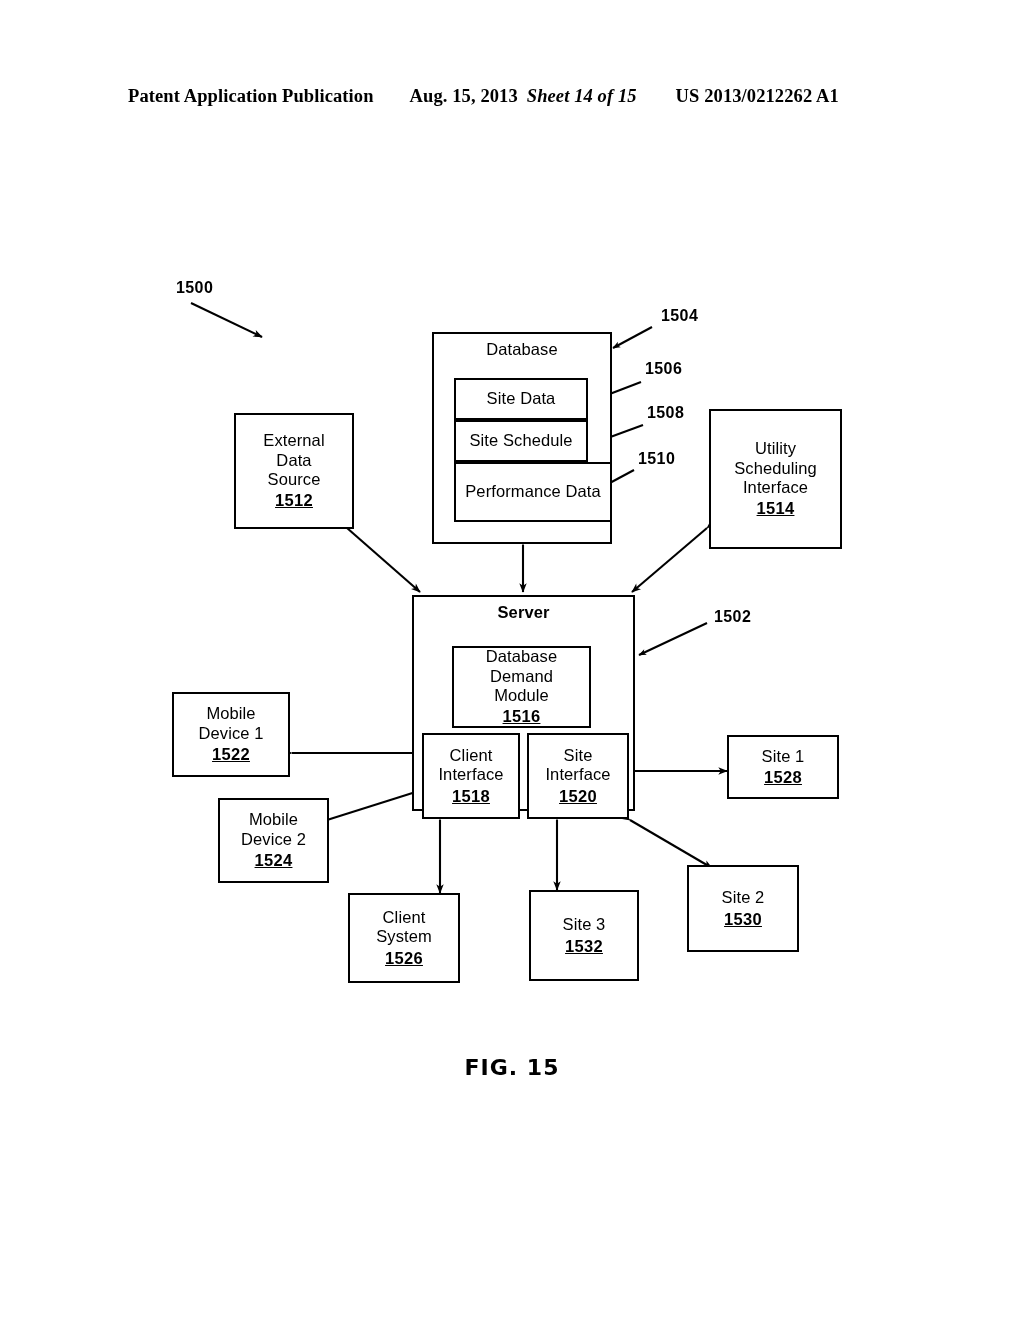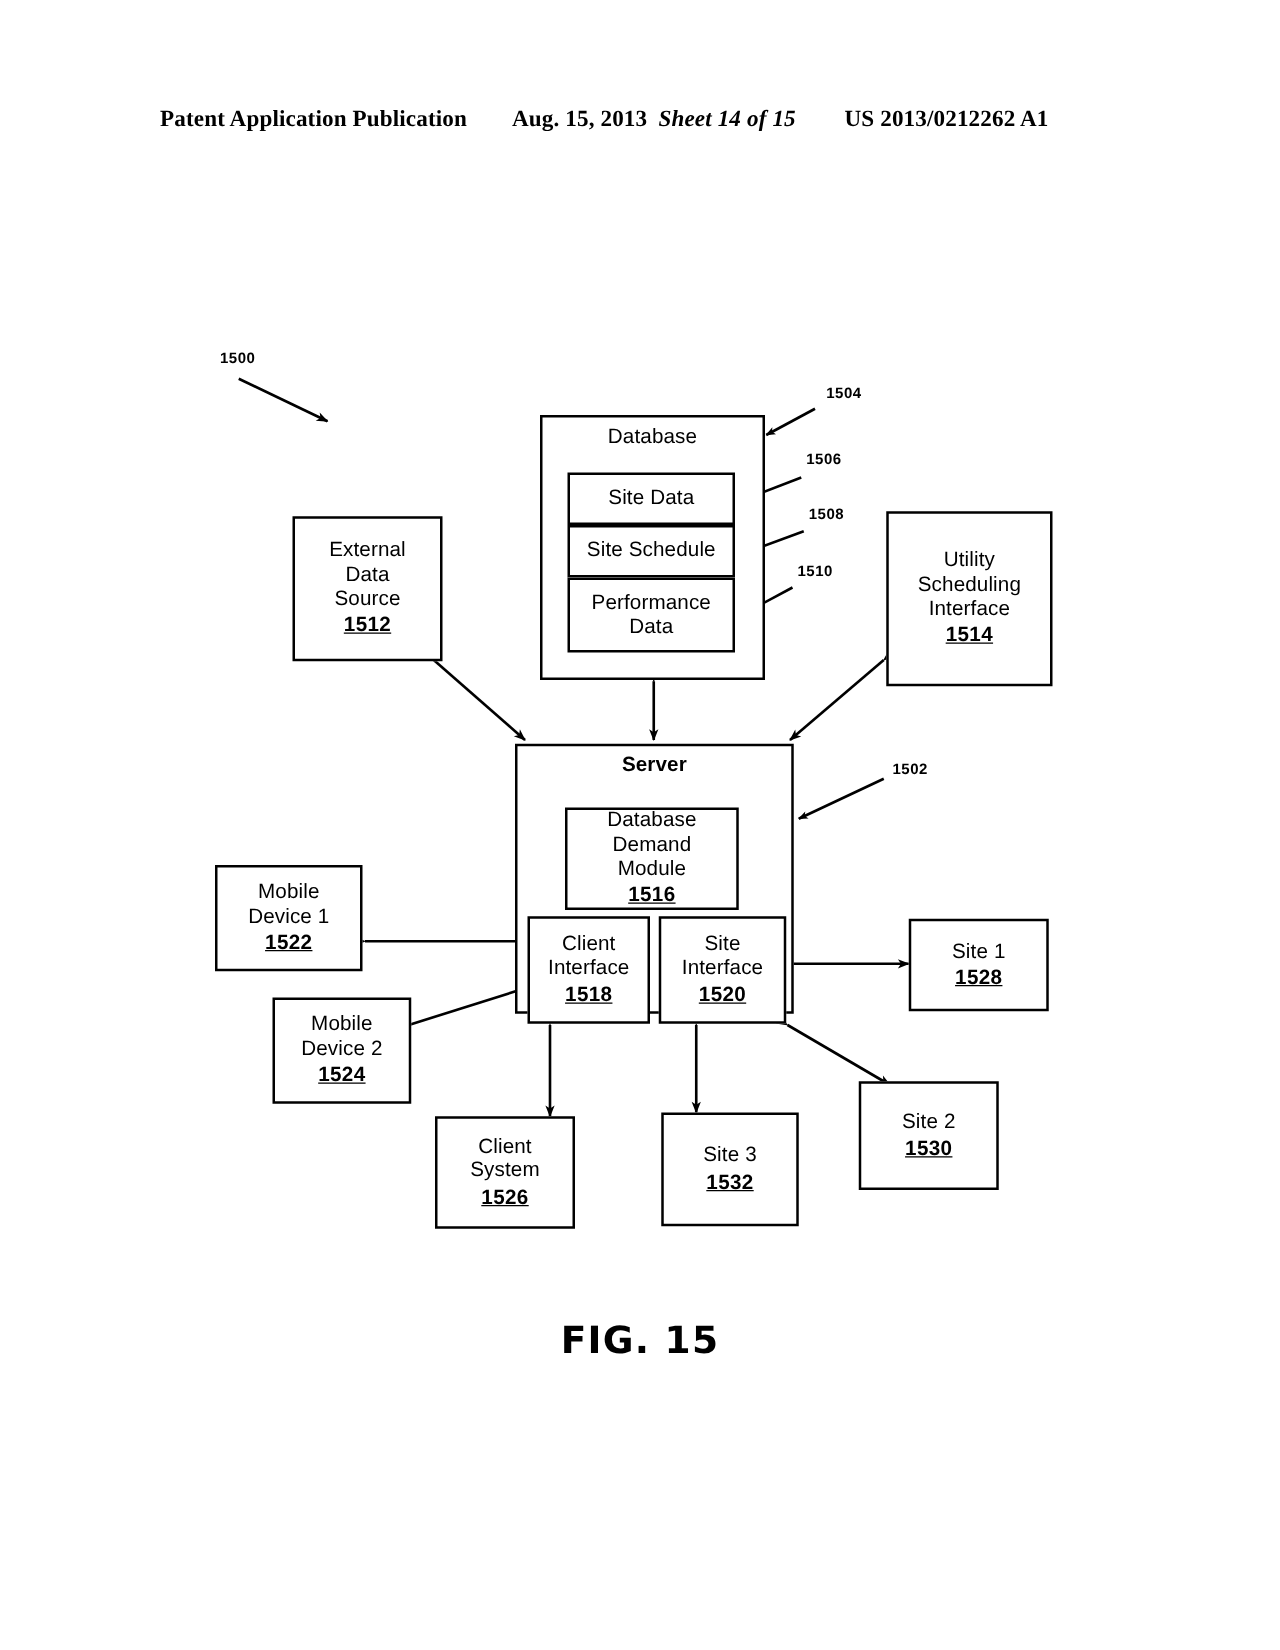--- a/index.html
+++ b/index.html
@@ -39,21 +39,21 @@
 
   
   .fig-caption {
     position: absolute;
     left: 0;
     top: 1055px;
     width: 1024px;
     text-align: center;
     font-family: "DejaVu Sans", sans-serif;
     font-weight: bold;
-    font-size: 30px;
+    font-size: 22px;
     letter-spacing: 1px;
   }
 
   
   .diagram {
     position: absolute;
     left: 0;
     top: 0;
     width: 1024px;
     height: 1320px;
@@ -93,21 +93,21 @@
     top: 6px;
     left: 0;
     width: 100%;
     text-align: center;
   }
   .bold-label { font-weight: bold; }
 
   
   .refnum {
     position: absolute;
-    font-size: 12px;
+    font-size: 16px;
     font-weight: bold;
     letter-spacing: 0.4px;
     white-space: nowrap;
   }
 </style>
 </head>
 <body>
 
 <div class="page-header">
   <span class="hdr-pub">Patent Application Publication</span>
@@ -172,21 +172,21 @@
   <div class="box" style="left:432px; top:332px; width:180px; height:212px; justify-content:flex-start;">
     <div class="ttl-top">Database</div>
   </div>
 
   <div class="box" style="left:454px; top:378px; width:134px; height:42px;">
     <div>Site Data</div>
   </div>
   <div class="box" style="left:454px; top:420px; width:134px; height:42px;">
     <div>Site Schedule</div>
   </div>
-  <div class="box" style="left:454px; top:462px; width:134px; height:60px;justify-content:center;">
+  <div class="box" style="left:454px; top:462px; width:158px; height:60px;justify-content:center;">
     <div>Performance Data</div>
   </div>
 
   <div class="box" style="left:234px; top:413px; width:120px; height:116px;">
     <div>External</div>
     <div>Data</div>
     <div>Source</div>
     <div class="ref">1512</div>
   </div>
 
@@ -236,21 +236,21 @@
     <div>Client</div>
     <div>System</div>
     <div class="ref">1526</div>
   </div>
 
   <div class="box" style="left:529px; top:890px; width:110px; height:91px;">
     <div>Site 3</div>
     <div class="ref">1532</div>
   </div>
 
-  <div class="box" style="left:727px; top:735px; width:112px; height:74px;">
+  <div class="box" style="left:727px; top:735px; width:112px; height:64px;">
     <div>Site 1</div>
     <div class="ref">1528</div>
   </div>
 
   <div class="box" style="left:687px; top:865px; width:112px; height:87px;">
     <div>Site 2</div>
     <div class="ref">1530</div>
   </div>
 
 </div>

